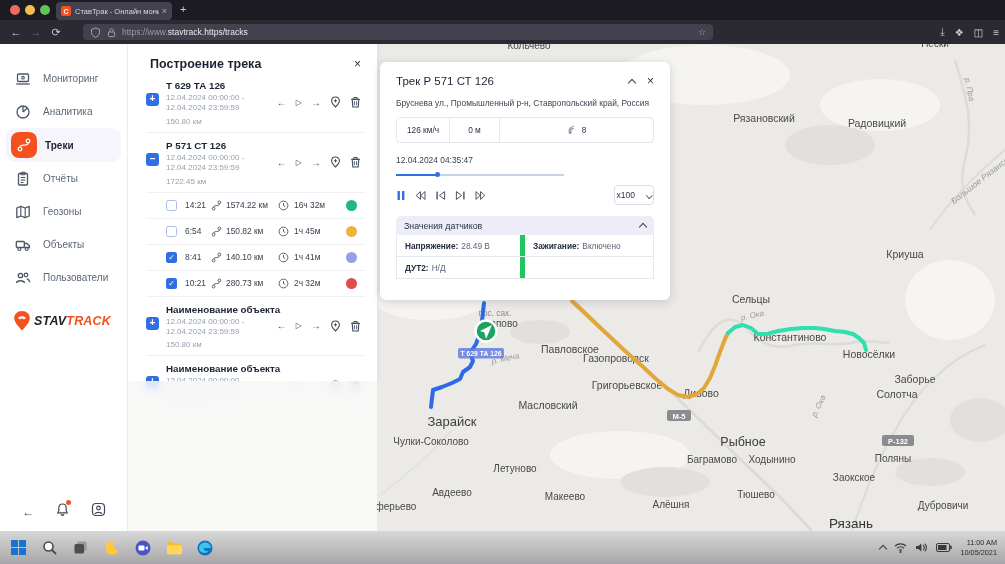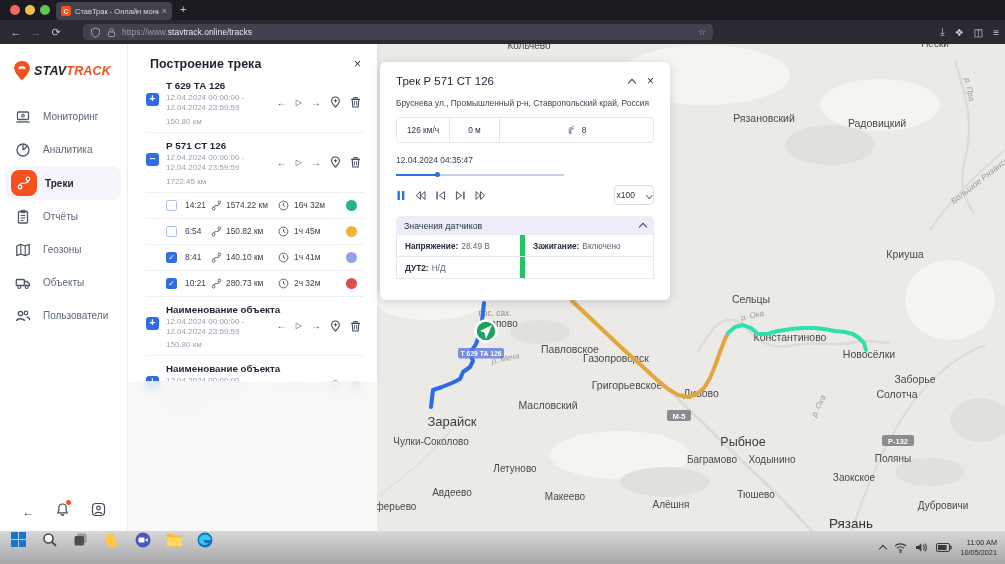--- a/index.html
+++ b/index.html
@@ -104,21 +104,21 @@
   #sensors-title{font-size:8.8px;color:#2a3342;flex:1;}
   #sensors-table{border:1px solid #e4e8ef;border-top:none;}
   .sn-row{display:flex;border-bottom:1px solid #e4e8ef;height:21px;}
   .sn-row:last-child{border-bottom:none;}
   .sn-cell{width:50%;box-sizing:border-box;border-right:5px solid #22c55e;display:flex;align-items:center;
     padding-left:8px;font-size:8.3px;color:#5a6575;}
   .sn-cell:last-child{border-right:none;}
   .sn-cell b{color:#232c3d;margin-right:3px;font-weight:bold;}
   
   #taskbar{position:absolute;left:0;top:531px;width:100%;height:33px;background:linear-gradient(180deg,#d7d7d7,#a7a7a9);
-    z-index:60;display:flex;align-items:flex-start;}
+    z-index:60;display:flex;align-items:center;}
   #tb-left{display:flex;align-items:center;gap:14px;padding-left:10px;}
   .tb-ico{width:17px;height:17px;display:flex;align-items:center;justify-content:center;}
   #tb-right{position:absolute;right:8px;top:0;height:33px;display:flex;align-items:center;gap:8px;color:#2e2e30;}
   #tb-clock{text-align:right;font-size:7.3px;color:#2a2a2c;line-height:1.35;}
 </style>
 </head>
 <body>
 
 <div id="screen">
 
@@ -139,21 +139,21 @@
     <span class="navbtn dim">→</span>
     <span class="navbtn">⟳</span>
     <div id="urlbar">
       <svg width="11" height="11" viewBox="0 0 11 11">
         <path d="M5.5,1 L9.5,2.4 V5.4 C9.5,7.8 7.8,9.5 5.5,10.3 C3.2,9.5 1.5,7.8 1.5,5.4 V2.4 Z" fill="none" stroke="#a2a2ae" stroke-width="1"></path>
       </svg>
       <svg width="11" height="11" viewBox="0 0 11 11" style="margin-left:5px">
         <rect x="2.4" y="5" width="6.2" height="4.6" rx="1" fill="none" stroke="#a2a2ae" stroke-width="1"></rect>
         <path d="M3.7,5 V3.6 a1.8,1.8 0 0 1 3.6,0 V5" fill="none" stroke="#a2a2ae" stroke-width="1"></path>
       </svg>
-      <span id="urltext"><span class="url-dim">https://www.</span><span class="url-bright">stavtrack.online</span><span class="url-bright">/tracks</span></span>
+      <span id="urltext"><span class="url-dim">https://www.</span><span class="url-bright">stavtrack.https</span><span class="url-bright">/tracks</span></span>
       <span id="url-star">☆</span>
     </div>
     <div id="nav-right">
       <span>⤓</span>
       <span>❖</span>
       <span>◫</span>
       <span>≡</span>
     </div>
   </div>
 
@@ -241,27 +241,20 @@
             <path d="M492,325 L480,331 L484.5,332.5 L486,339 Z" fill="#fff"></path>
           </g>
           <g>
             <rect x="458" y="348" width="46" height="10.5" rx="2" fill="rgba(96,122,225,0.82)"></rect>
             <text x="481" y="356" text-anchor="middle" font-size="6.8" font-weight="bold" fill="#fff" font-family="&quot;Liberation Sans&quot;,sans-serif">Т 629 ТА 126</text>
           </g>
         </g>
     </svg>
 
     <div id="app-sidebar">
-      <div id="logo">
-        <svg width="20" height="22" viewBox="0 0 20 22">
-          <path d="M10,1 C5.3,1 2.2,4.4 2.2,8.3 C2.2,13 10,20.5 10,20.5 C10,20.5 17.8,13 17.8,8.3 C17.8,4.4 14.7,1 10,1 Z" fill="#f4511e"></path>
-          <path d="M6,8 C8,5.5 12,5.5 14,8 L12,9.5 C10.8,8 9.2,8 8,9.5 Z" fill="#fff"></path>
-        </svg>
-        <span id="logo-text"><span class="b1">STAV</span><span class="b2">TRACK</span></span>
-      </div>
       <div id="nav-items">
           <div class="nav-item">
             <span class="ni-icon">
               <svg width="16" height="16" viewBox="0 0 16 16">
                 <rect x="2.5" y="3" width="11" height="7.5" rx="1" fill="none" stroke="currentColor" stroke-width="1.3"></rect>
                 <line x1="1.3" y1="13" x2="14.7" y2="13" stroke="currentColor" stroke-width="1.3"></line>
                 <circle cx="8" cy="6.7" r="1.3" fill="none" stroke="currentColor" stroke-width="1.1"></circle>
               </svg>
             </span>
             <span class="ni-label">Мониторинг</span>
@@ -323,20 +316,27 @@
               <svg width="16" height="16" viewBox="0 0 16 16">
                 <circle cx="5.5" cy="5.5" r="2.2" fill="none" stroke="currentColor" stroke-width="1.3"></circle>
                 <path d="M1.5,13 C2,10 9,10 9.5,13" fill="none" stroke="currentColor" stroke-width="1.3"></path>
                 <circle cx="11" cy="5" r="1.8" fill="none" stroke="currentColor" stroke-width="1.2"></circle>
                 <path d="M11.8,8.8 C13.6,9.2 14.6,10.5 14.7,12.3" fill="none" stroke="currentColor" stroke-width="1.2"></path>
               </svg>
             </span>
             <span class="ni-label">Пользователи</span>
           </div>
         </div>
+      <div id="logo">
+        <svg width="20" height="22" viewBox="0 0 20 22">
+          <path d="M10,1 C5.3,1 2.2,4.4 2.2,8.3 C2.2,13 10,20.5 10,20.5 C10,20.5 17.8,13 17.8,8.3 C17.8,4.4 14.7,1 10,1 Z" fill="#f4511e"></path>
+          <path d="M6,8 C8,5.5 12,5.5 14,8 L12,9.5 C10.8,8 9.2,8 8,9.5 Z" fill="#fff"></path>
+        </svg>
+        <span id="logo-text"><span class="b1">STAV</span><span class="b2">TRACK</span></span>
+      </div>
       <div id="sidebar-bottom">
         <span style="font-size:12px;">←</span>
         <span class="sb-ico">
           <svg width="15" height="15" viewBox="0 0 15 15">
               <path d="M7.5,2 C5,2 3.8,3.8 3.8,6 V9 L2.8,10.8 H12.2 L11.2,9 V6 C11.2,3.8 10,2 7.5,2 Z M6.2,12 a1.3,1.3 0 0 0 2.6,0" fill="none" stroke="#3f4a5a" stroke-width="1.2"></path>
             </svg>
           <span id="bell-dot"></span>
         </span>
         <span>
           <svg width="15" height="15" viewBox="0 0 15 15">

